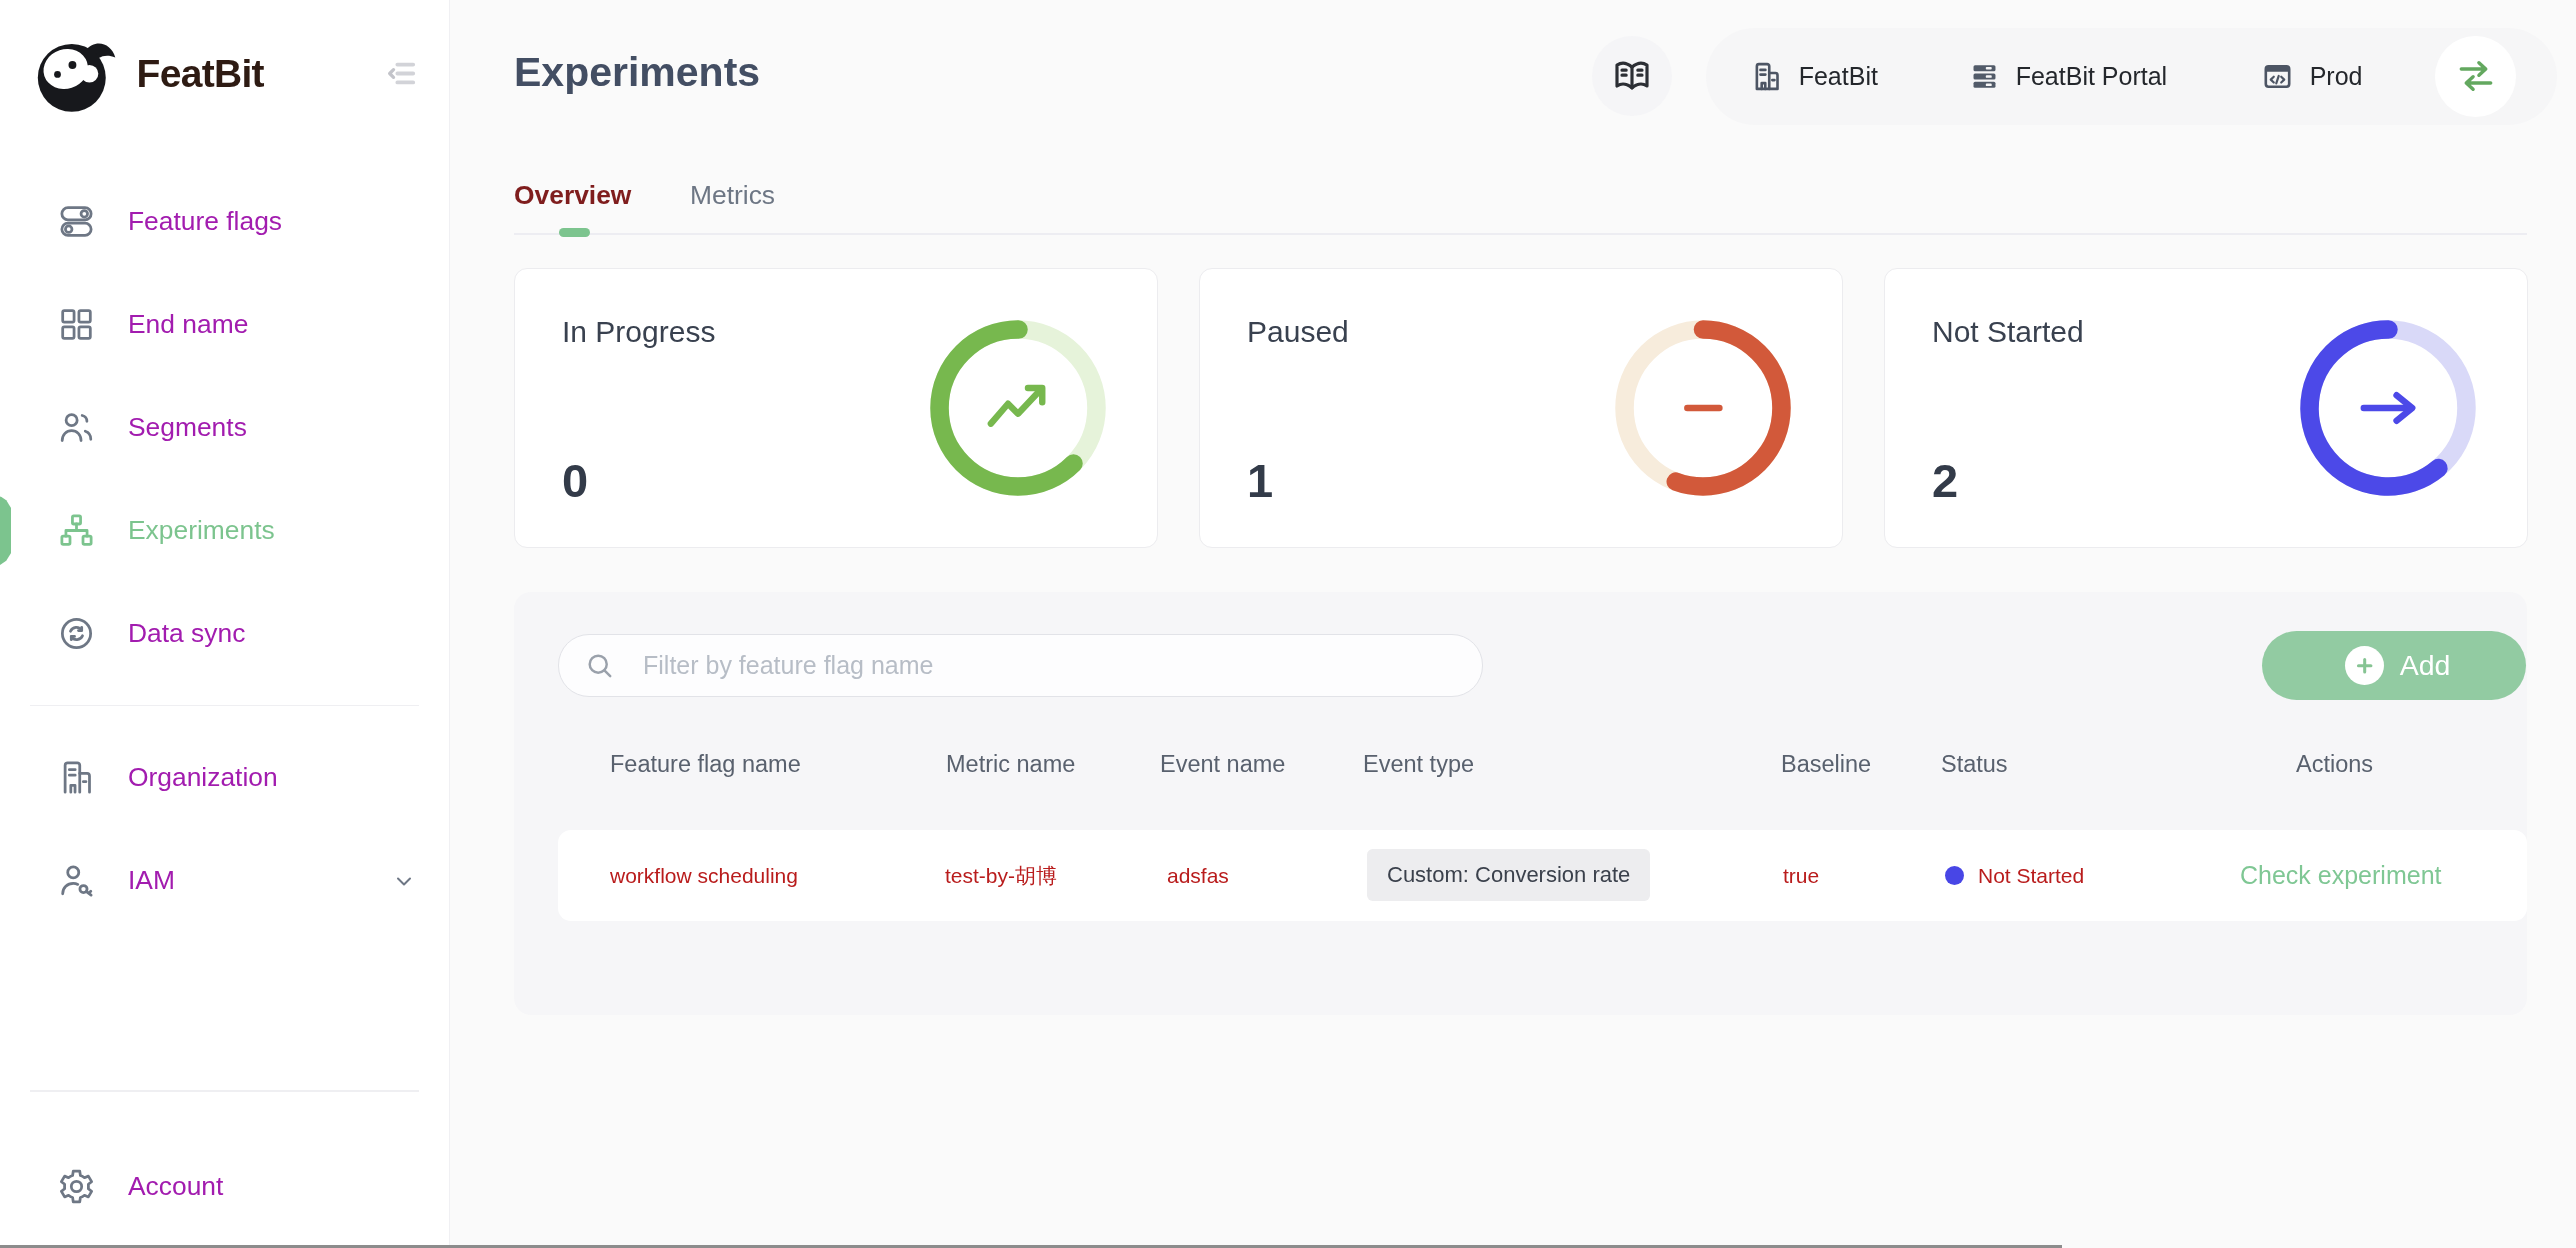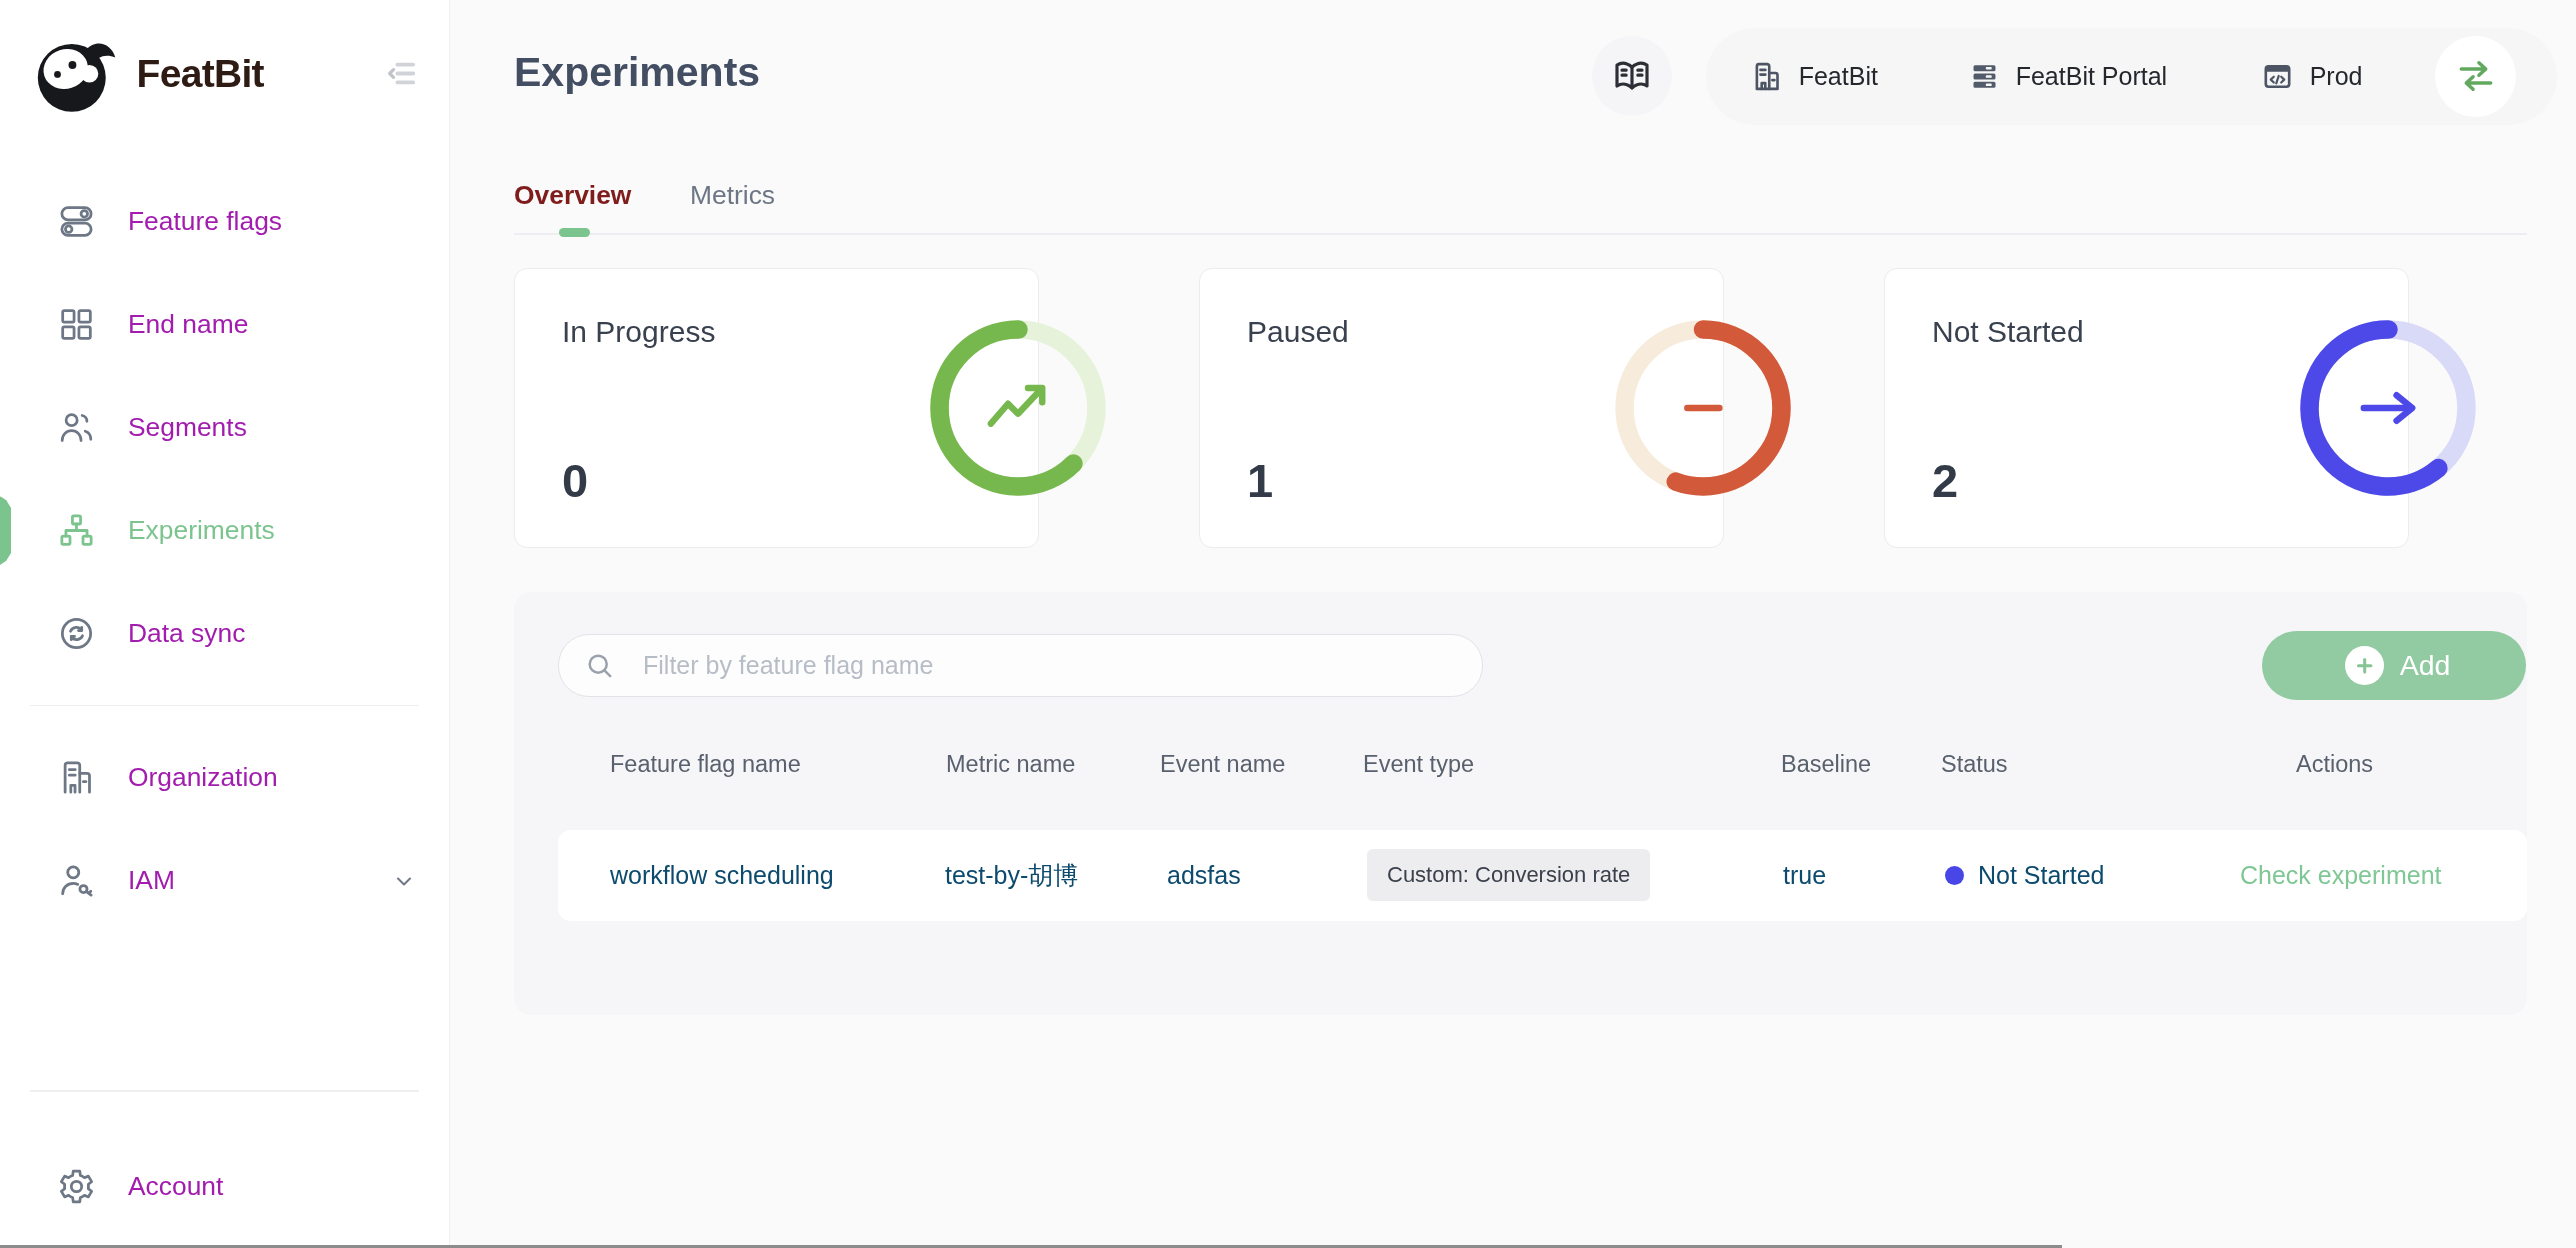--- a/index.html
+++ b/index.html
@@ -46,21 +46,21 @@
               background:#ffffff; display:flex; align-items:center; justify-content:center; cursor:pointer; }
   .swap-btn svg { width:44px; height:44px; color:#63a85f; }
 
   .tab { position:absolute; top:180px; font-size:26.4px; cursor:pointer; }
   .tab.active { color:#7f1d1d; font-weight:700; }
   .tab.inactive { color:#6d7684; font-weight:400; }
   .tab-track { position:absolute; left:64px; top:233px; width:2013px; height:2.1px; background:#ededf2; }
   .tab-indicator { position:absolute; left:109px; top:228px; width:31px; height:9.3px; border-radius:5px; background:#7cc48e; }
 
   
-  .card { position:absolute; top:268px; width:525px; height:280px; background:#ffffff;
+  .card { position:absolute; top:268px; width:644px; height:280px; background:#ffffff;
           border:1.4px solid #ececef; border-radius:13px; }
   .card-label { position:absolute; left:47px; top:46px; font-size:30px; color:#39414f; }
   .card-value { position:absolute; left:47px; top:184px; font-size:47px; font-weight:700; color:#333b49; }
   .ring { position:absolute; left:396px; top:32px; width:214px; height:214px; }
   .ring .ring-icon { fill:none; stroke-width:9; stroke-linecap:round; stroke-linejoin:round; }
 
   
   .panel { position:absolute; left:64px; top:592px; width:2013px; height:423px; background:#f6f6f8; border-radius:17px; }
   .filter-wrap { position:absolute; left:44px; top:42px; width:925px; height:63px; }
   .filter-input { width:100%; height:100%; border:1.4px solid #e2e3e8; border-radius:31px; background:#fdfdfe;
@@ -71,21 +71,21 @@
   .add-btn { position:absolute; left:1748px; top:39px; width:264px; height:69px; border-radius:35px;
              background:#92cba2; border:none; display:flex; align-items:center; cursor:pointer; }
   .add-plus { width:39px; height:39px; border-radius:50%; background:#ffffff; margin-left:83px;
               display:flex; align-items:center; justify-content:center; }
   .add-plus svg { width:21.4px; height:21.4px; color:#86c493; }
   .add-label { color:#ffffff; font-size:28.5px; margin-left:15.7px; }
 
   .th { position:absolute; top:158px; font-size:23.5px; color:#59616e; line-height:28.5px; white-space:nowrap; }
 
   .row-card { position:absolute; left:44px; top:238px; width:1969px; height:91px; background:#ffffff; border-radius:13px; }
-  .cell { position:absolute; top:0; line-height:91px; font-size:25px; color:#0c4a6e; white-space:nowrap; }
+  .cell { position:absolute; top:0; line-height:91px; font-size:21px; color:#b91c1c; white-space:nowrap; }
   .badge { position:absolute; left:809px; top:19px; height:52px; line-height:52px; padding:0 20px; background:#ededef;
            border-radius:5.7px; font-size:22px; color:#3b414c; }
   .status-dot { position:absolute; left:1387px; top:36px; width:19px; height:19px; border-radius:50%; background:#4846e6; }
   .row-link { position:absolute; left:1682px; top:0; line-height:91px; font-size:25px; color:#7fc794; cursor:pointer; white-space:nowrap; }
 
   .bottom-strip { position:absolute; left:0; bottom:0; width:2062px; height:4.3px; background:#8c8c8c; }
   .bottom-line { position:absolute; left:0; bottom:0; width:2576px; height:1.4px; background:#dcdcdc; }
 
   svg { display:block; }
 </style>

